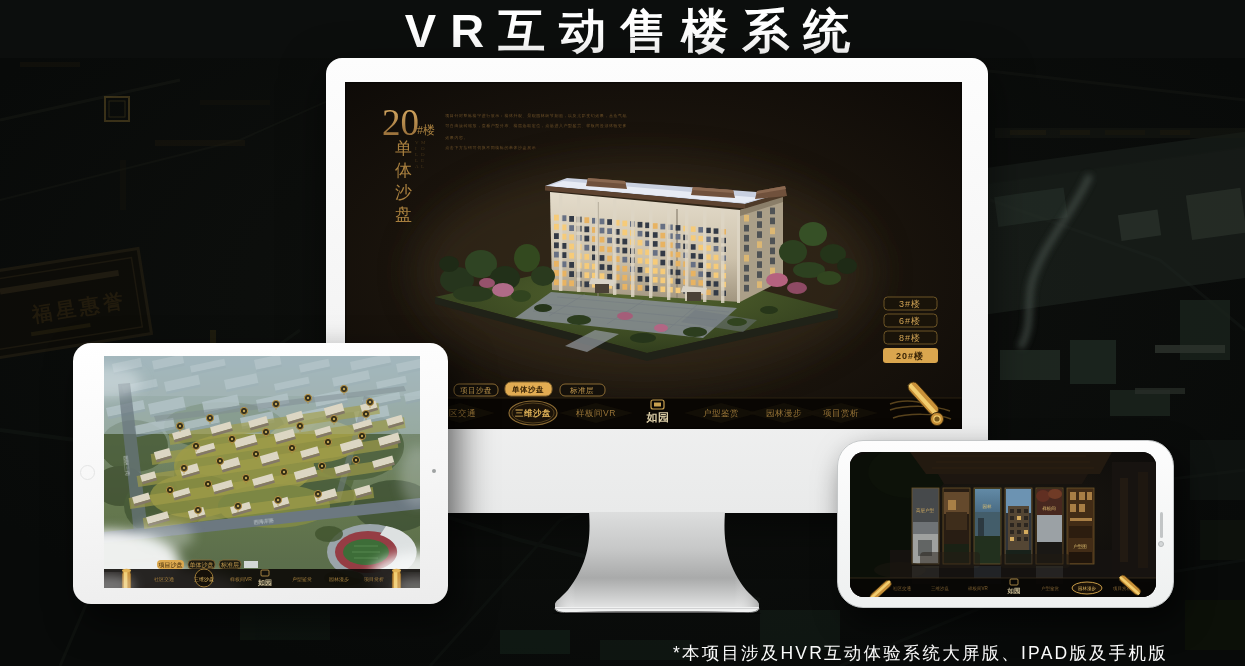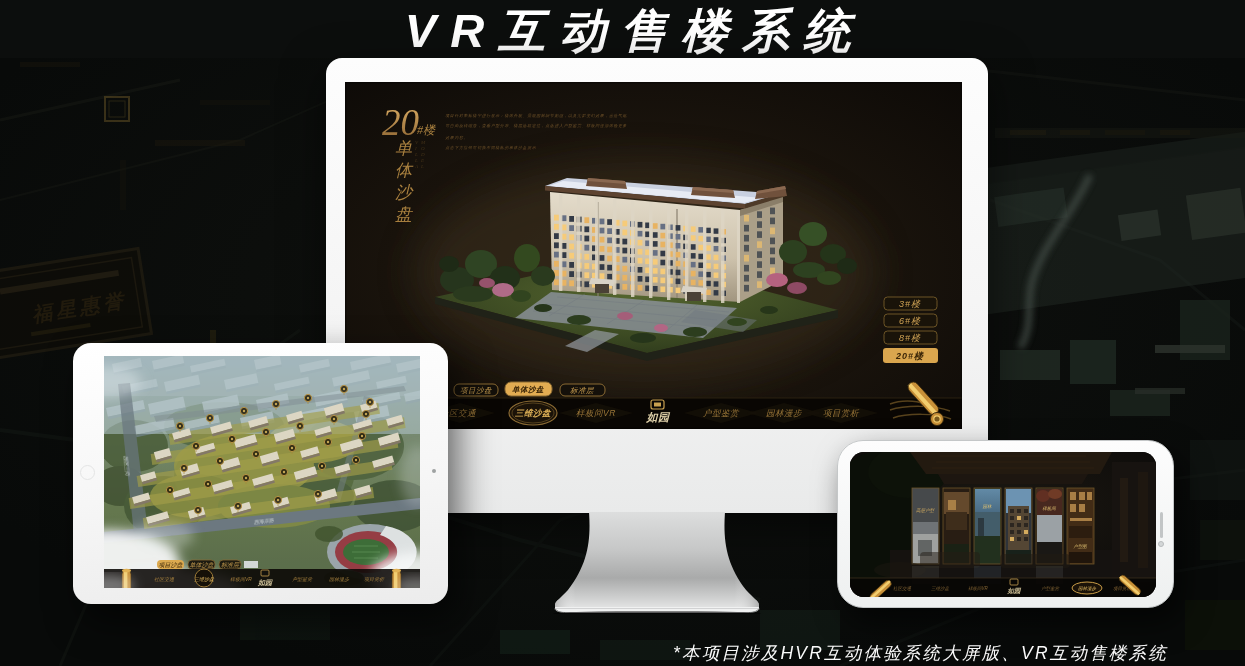--- a/index.html
+++ b/index.html
@@ -1,17 +1,17 @@
 <!DOCTYPE html>
 <html><head>
 <meta charset="utf-8">
 <style>
   * { margin:0; padding:0; box-sizing:border-box; }
   html,body { width:1245px; height:666px; overflow:hidden; background:#0a0c0b; font-family:"Liberation Sans",sans-serif; }
-  .stage { position:relative; width:1245px; height:482px;font-style:italic; }
+  .stage { position:relative; width:1245px; height:482px; }
   .abs { position:absolute; }
 </style>
 </head>
 <body>
 <div class="stage">
 
 <svg class="abs" style="left:0;top:0" width="1245" height="666" viewBox="0 0 1245 666">
   <defs>
     <radialGradient id="bgw1" cx="50%" cy="45%" r="60%">
       <stop offset="0%" stop-color="#10120f"></stop>
@@ -1197,15 +1197,15 @@
   <g transform="translate(268,127) rotate(-48)">
     <rect x="0" y="0" width="7" height="26" rx="3.5" fill="#c89038" stroke="#3a2a0c" stroke-width="0.7"></rect>
     <rect x="1.6" y="0" width="2.6" height="26" fill="#f2cd6e"></rect>
   </g>
 </g>
 </svg>
 
   </div>
 </div>
 
-<div class="abs" style="left:673px;top:641px;color:#fafafa;font-size:17.5px;letter-spacing:2.2px;">*本项目涉及HVR互动体验系统大屏版、VR互动售楼系统</div>
+<div class="abs" style="left:673px;top:641px;color:#fafafa;font-size:17.5px;letter-spacing:2.2px;">*本项目涉及HVR互动体验系统大屏版、IPAD版及手机版</div>
 
 </div>
 
 </body></html>

